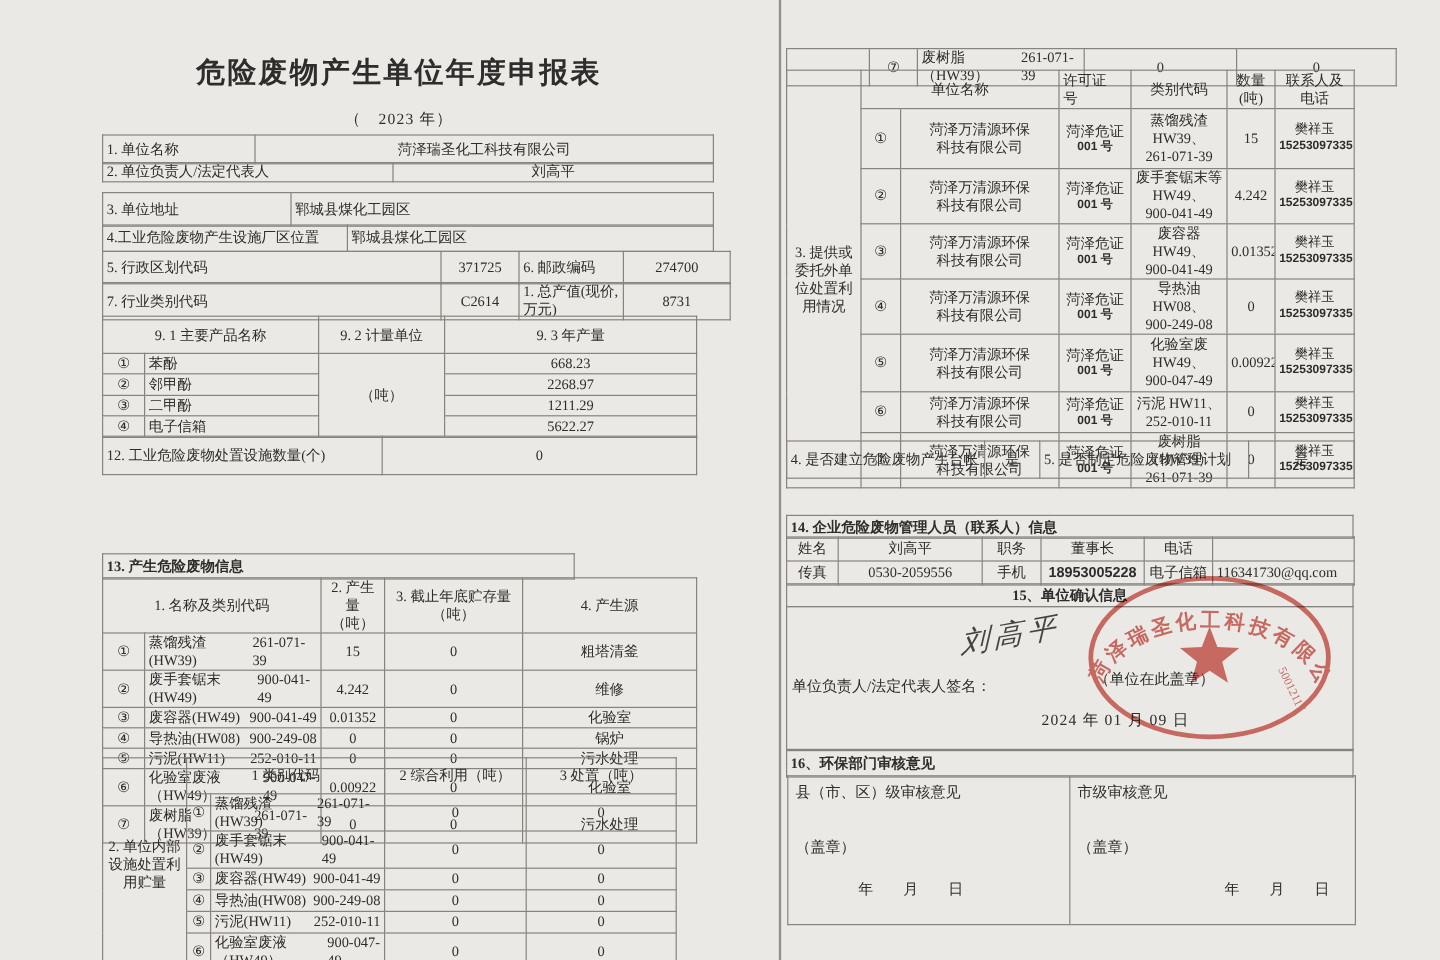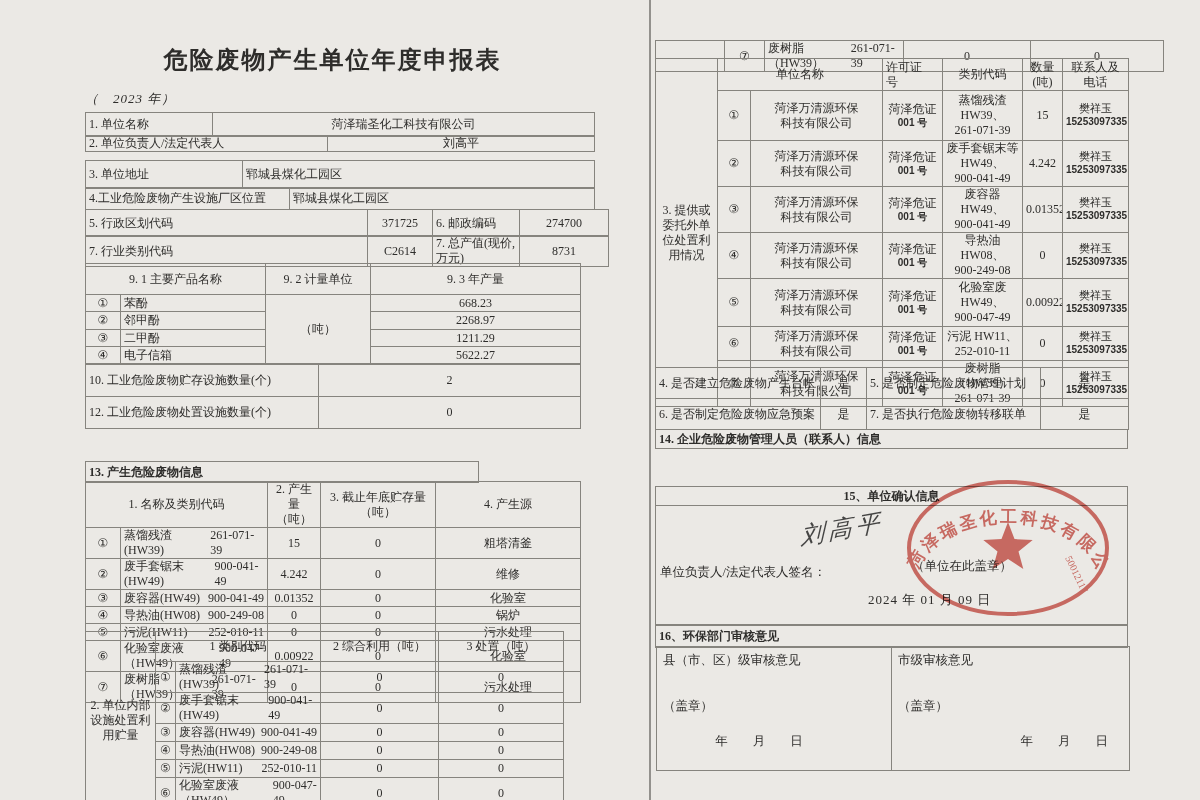--- a/index.html
+++ b/index.html
@@ -19,21 +19,21 @@
   .small{font-size:10.5px;}
   .xs{font-size:10px;}
   .s11{font-size:11px;}
   .s115{font-size:11.5px;}
   .s125{font-size:12.5px;}
   .s13{font-size:13px;}
   .s15{font-size:15px;}
   .sans{font-family:"Liberation Sans","DejaVu Sans",sans-serif;}
   .split{display:flex;justify-content:space-between;align-items:center;gap:2px;}
   .title{left:85px;top:44px;width:495px;text-align:center;font-size:24px;font-weight:bold;letter-spacing:2px;}
-  .yearline{left:85px;top:90px;width:495px;text-align:left;font-size:13px;letter-spacing:1px;font-style:italic;}
+  .yearline{left:85px;top:90px;width:495px;text-align:center;font-size:13px;letter-spacing:1px;}
   .box15{left:655px;top:505px;width:471px;height:119px;border:1px solid #86847e;}
   .sig{left:800px;top:513px;font-size:24px;font-style:italic;opacity:.8;color:#1b1b1b;
        transform:rotate(-10deg) skewX(-10deg);letter-spacing:4px;}
   .stamp{left:902px;top:472px;opacity:.82;mix-blend-mode:multiply;}
 </style>
 </head>
 <body>
 
 <div class="divider"></div>
 
@@ -80,21 +80,21 @@
     <td class="l s125" style="width:80px">6. 邮政编码</td>
     <td class="c" style="width:82px">274700</td>
   </tr>
 </tbody>
   </table>
 <table class="t" style="left:85px;top:235px;width:495px">
   <tbody>
       <tr style="height:29px">
     <td class="l s125" style="width:275px">7. 行业类别代码</td>
     <td class="c" style="width:58px">C2614</td>
-    <td class="l xs" style="width:80px">7. 总产值(现价, 万元)</td>
+    <td class="l xs" style="width:80px">1. 总产值(现价, 万元)</td>
     <td class="c" style="width:82px">8731</td>
   </tr>
 </tbody>
   </table>
 
 <table class="t" style="left:85px;top:263px;width:495px">
   <colgroup>
       <col style="width:35px">
       <col style="width:145px">
       <col style="width:105px">
@@ -129,24 +129,20 @@
   </tr>
 </tbody>
   </table>
 
 <table class="t" style="left:85px;top:363px;width:495px">
   <colgroup>
       <col style="width:233px">
       <col style="width:262px">
     </colgroup>
   <tbody>
-      <tr style="height:33px">
-    <td class="l s125">10. 工业危险废物贮存设施数量(个)</td>
-    <td class="c">2</td>
-  </tr>
   <tr style="height:32px">
     <td class="l s125">12. 工业危险废物处置设施数量(个)</td>
     <td class="c">0</td>
   </tr>
 </tbody>
   </table>
 
 <table class="t" style="left:85px;top:461px;width:394px">
   <tbody>
       <tr style="height:21px">
@@ -504,46 +500,56 @@
       <col style="width:174px">
       <col style="width:88px">
     </colgroup>
   <tbody>
       <tr style="height:31px">
     <td class="l s115">4. 是否建立危险废物产生台帐</td>
     <td class="c">是</td>
     <td class="l s115">5. 是否制定危险废物管理计划</td>
     <td class="c">是</td>
   </tr>
-  <tr style="height:31px">
-    <td class="l s115">6. 是否制定危险废物应急预案</td>
-    <td class="c">是</td>
-    <td class="l s115">7. 是否执行危险废物转移联单</td>
-    <td class="c">是</td>
-  </tr>
 </tbody>
   </table>
 
 <table class="t" style="left:655px;top:429px;width:473px">
   <tbody>
       <tr style="height:19px">
     <td class="l b s125">14. 企业危险废物管理人员（联系人）信息</td>
   </tr>
 </tbody>
   </table>
 <table class="t" style="left:655px;top:447px;width:473px">
   <colgroup>
       <col style="width:43px">
       <col style="width:120px">
       <col style="width:49px">
       <col style="width:86px">
       <col style="width:57px">
       <col style="width:118px">
     </colgroup>
   <tbody>
+      <tr style="height:20px">
+    <td class="c s115">姓名</td>
+    <td class="c s115">刘高平</td>
+    <td class="c s115">职务</td>
+    <td class="c s115">董事长</td>
+    <td class="c s115">电话</td>
+    <td class="c s115"></td>
+  </tr>
+  <tr style="height:20px">
+    <td class="c s115">传真</td>
+    <td class="c s115">0530-2059556</td>
+    <td class="c s115">手机</td>
+    <td class="c s115 sans b xs">18953005228</td>
+    <td class="c s115">电子信箱</td>
+    <td class="l xs">116341730@qq.com</td>
+  </tr>
 </tbody>
   </table>
 
 <table class="t" style="left:655px;top:486px;width:473px">
   <tbody>
       <tr style="height:19px">
     <td class="c b s125">15、单位确认信息</td>
   </tr>
 </tbody>
   </table>

